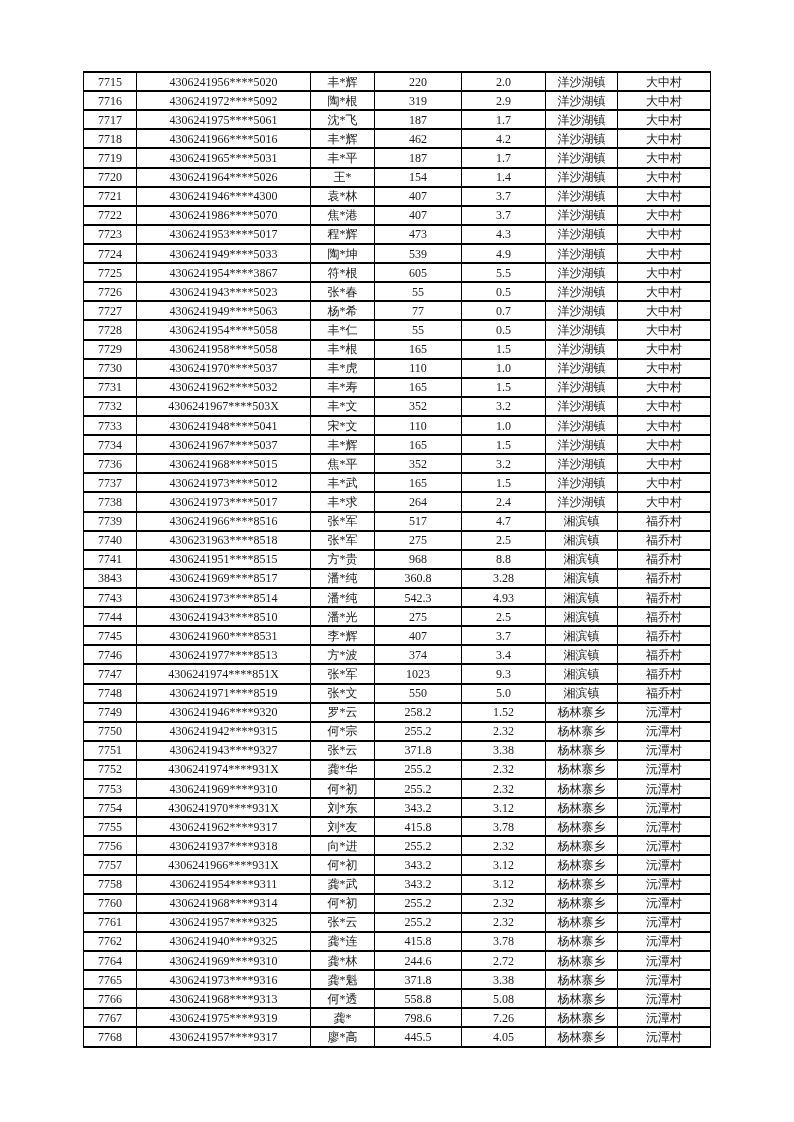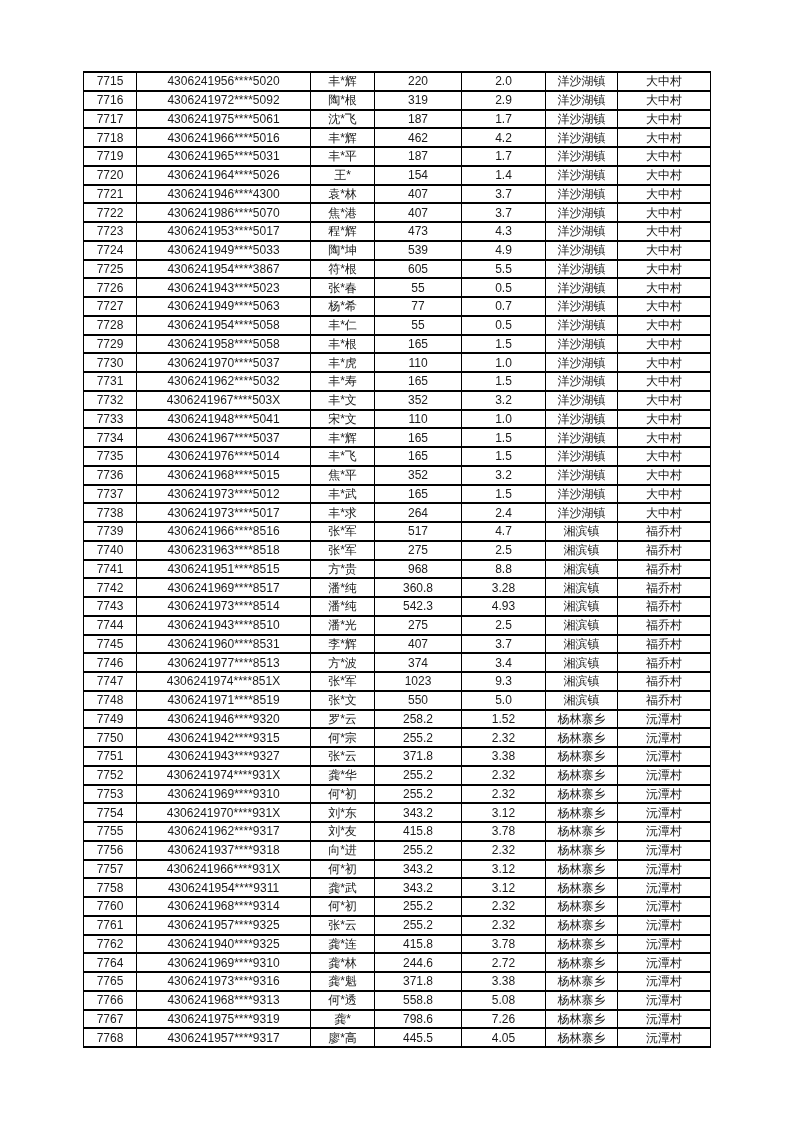--- a/index.html
+++ b/index.html
@@ -6,21 +6,21 @@
     margin: 0;
     padding: 0;
     background: #ffffff;
   }
   .page {
     position: relative;
     width: 794px;
     height: 1122px;
     background: #ffffff;
     overflow: hidden;
-    font-family: Liberation Sans, sans-serif;
+    font-family: Liberation Serif, serif;
     color: #000000;
   }
   table.data-table {
     position: absolute;
     left: 83px;
     top: 71px;
     width: 627px;
     height: 977px;
     border-collapse: collapse;
     table-layout: fixed;
@@ -236,29 +236,20 @@
         <tr>
           <td>7734</td>
           <td>4306241967****5037</td>
           <td>丰*辉</td>
           <td>165</td>
           <td>1.5</td>
           <td>洋沙湖镇</td>
           <td>大中村</td>
         </tr>
         <tr>
-          <td>7735</td>
-          <td>4306241976****5014</td>
-          <td>丰*飞</td>
-          <td>165</td>
-          <td>1.5</td>
-          <td>洋沙湖镇</td>
-          <td>大中村</td>
-        </tr>
-        <tr>
           <td>7736</td>
           <td>4306241968****5015</td>
           <td>焦*平</td>
           <td>352</td>
           <td>3.2</td>
           <td>洋沙湖镇</td>
           <td>大中村</td>
         </tr>
         <tr>
           <td>7737</td>
@@ -299,21 +290,21 @@
         <tr>
           <td>7741</td>
           <td>4306241951****8515</td>
           <td>方*贵</td>
           <td>968</td>
           <td>8.8</td>
           <td>湘滨镇</td>
           <td>福乔村</td>
         </tr>
         <tr>
-          <td>7742</td>
+          <td>3843</td>
           <td>4306241969****8517</td>
           <td>潘*纯</td>
           <td>360.8</td>
           <td>3.28</td>
           <td>湘滨镇</td>
           <td>福乔村</td>
         </tr>
         <tr>
           <td>7743</td>
           <td>4306241973****8514</td>

